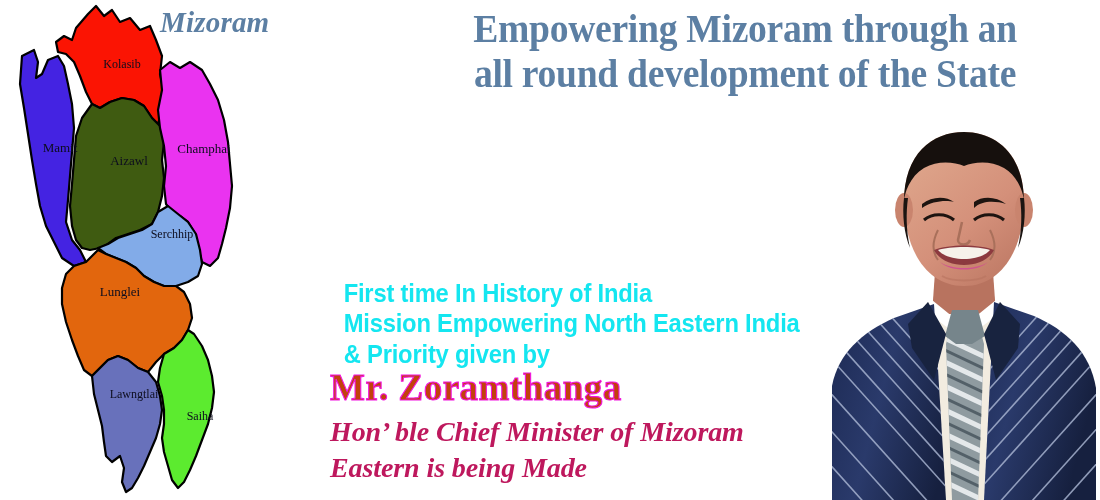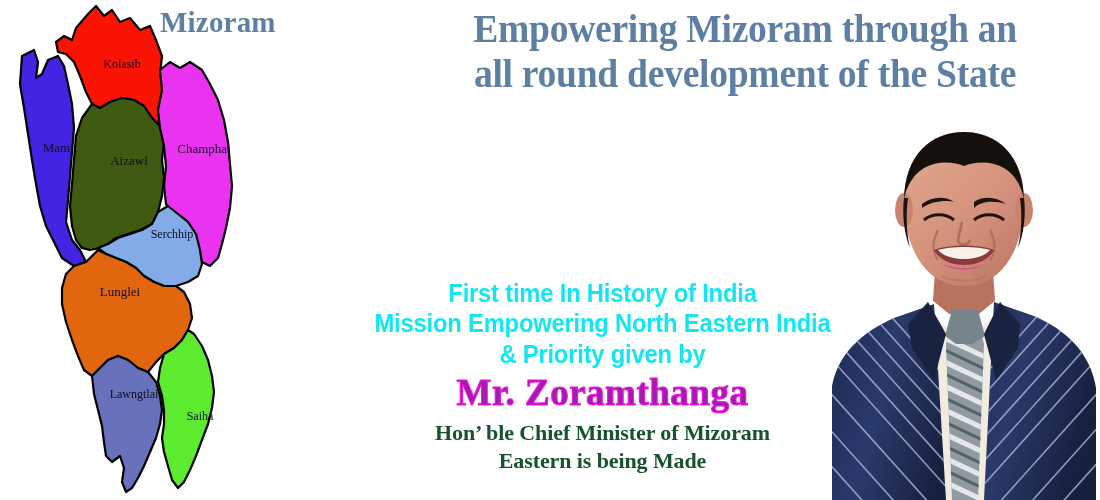--- a/index.html
+++ b/index.html
@@ -17,66 +17,68 @@
     fill:#0d0d1e;font-weight:400;
     paint-order:stroke;
   }
 
   .map-title{
     position:absolute;left:160px;top:6px;
     font-family:"Liberation Serif", serif;
     font-weight:700;font-size:29px;letter-spacing:0.2px;
     color:#5c7fa3;
     white-space:nowrap;
+    font-style:italic;
   }
 
   
   .headline{
     position:absolute;left:400px;top:6px;width:690px;
     text-align:center;
     font-family:"Liberation Serif", serif;
     font-weight:700;
     font-size:40px;line-height:1.13;
     color:#5c7fa3;
     transform:scaleX(0.94);
     transform-origin:center top;
     letter-spacing:-0.3px;
   }
   .headline .l2{display:block;}
 
   
   .msg{
     position:absolute;left:330px;top:278px;width:545px;
-    text-align:center;z-index:3;
+    z-index:3;
   }
   .msg .cy{
     font-family:"Liberation Sans", sans-serif;
     font-weight:700;color:#14e6f0;
     font-size:25px;line-height:1.2;
     letter-spacing:-0.2px;
     transform:scaleX(0.95);transform-origin:center;
     display:block;
   }
   .msg .cy.l2{font-size:25px;}
   .msg .cy.l3{margin-top:1px;}
 
   .name{
-    display:block;margin-top:5px;
-    font-family:"Liberation Serif", serif;
-    font-weight:700;color:#a21caf;
+    display:block;
+    font-family:"Liberation Serif", serif;
+    font-weight:700;color:#c2410c;
     font-size:37px;line-height:1.05;
     letter-spacing:0.5px;
     -webkit-text-stroke:1.1px #f216e0;
   }
   .mg{
     display:block;
     font-family:"Liberation Serif", serif;
-    font-weight:700;color:#14532d;
-    font-size:22px;line-height:1.28;
+    font-weight:700;color:#be185d;
+    font-size:28px;line-height:1.28;
     letter-spacing:-0.1px;
+    font-style:italic;
   }
   .mg.m1{margin-top:6px;}
 
   
   .portrait{
     position:absolute;left:828px;top:118px;width:272px;height:382px;z-index:4;
   }
   .portrait svg{display:block;width:272px;height:382px;}
 </style>
 </head>

